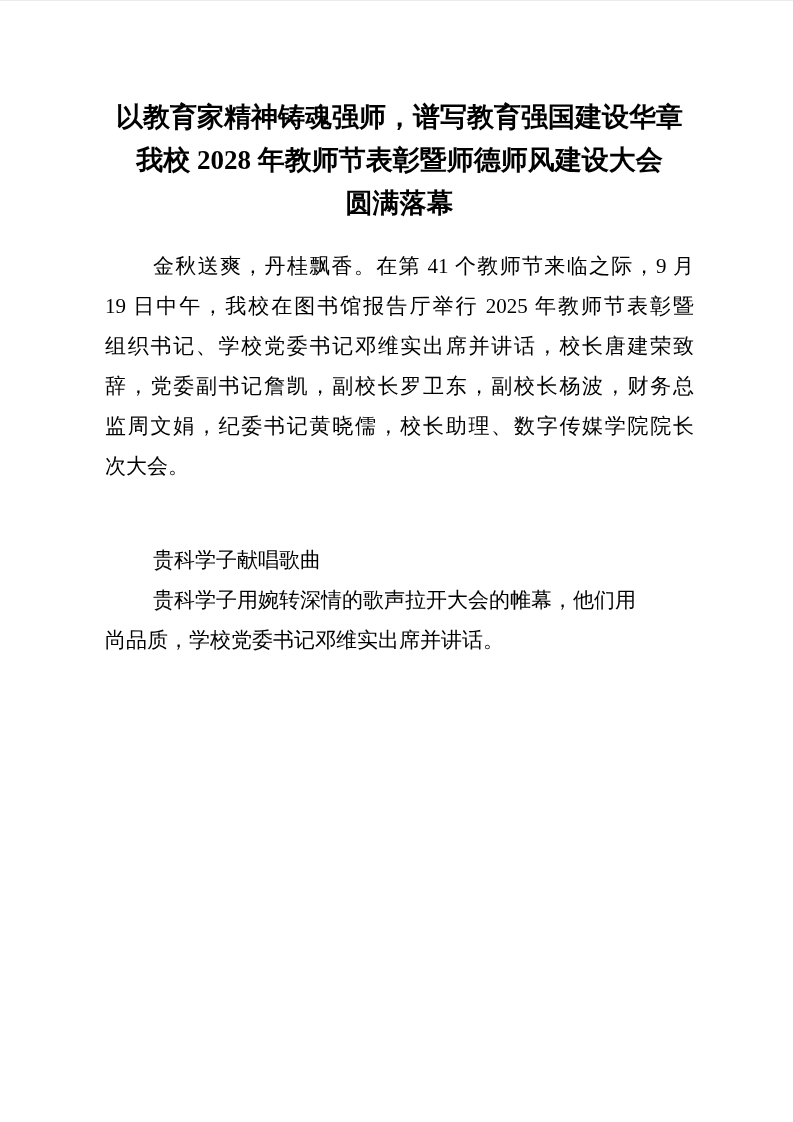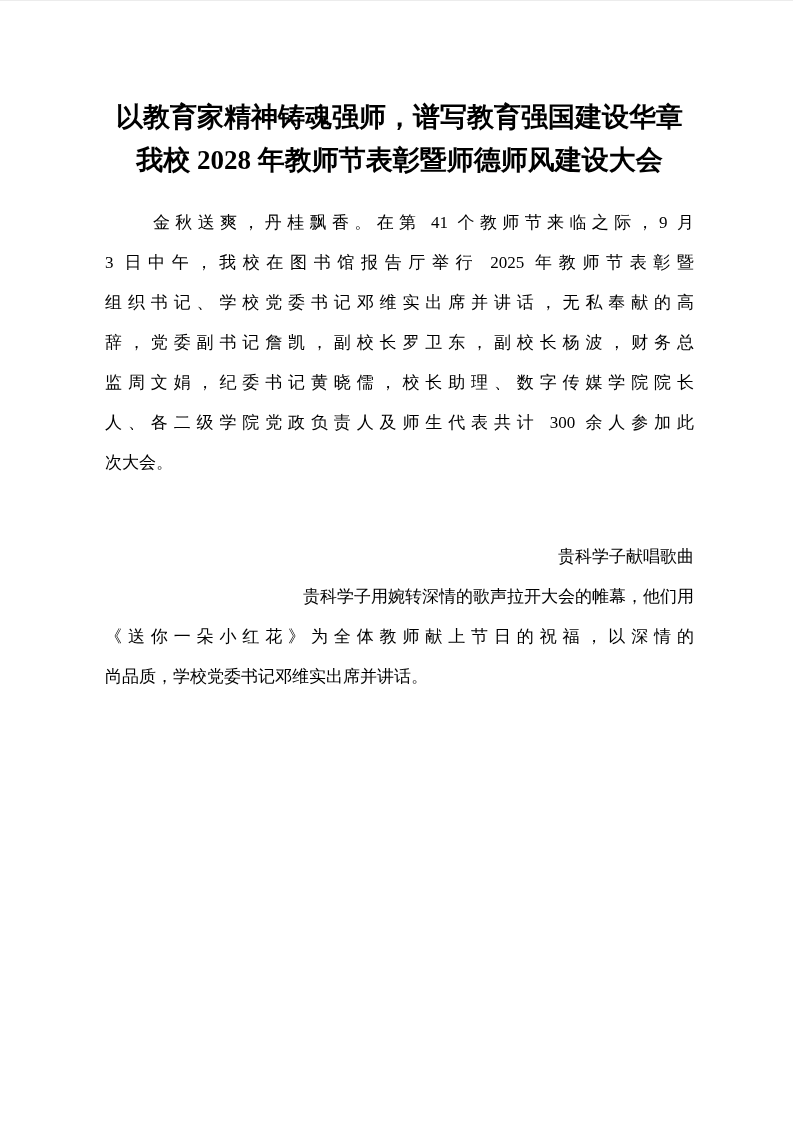--- a/index.html
+++ b/index.html
@@ -28,60 +28,58 @@
     font-size: 27px;
     font-weight: 700;
     line-height: 43px;
     text-align: center;
     margin-bottom: 21px;
   }
   .title-line {
     white-space: nowrap;
   }
   .section {
-    font-size: 17px;
+    font-size: 21px;
     line-height: 40px;
   }
   .section.heading {
     margin-top: 54px;
   }
   .line {
     text-align: left;
   }
   .line.fill {
     text-align: justify;
     text-align-last: justify;
   }
   .line.indent {
     text-indent: 48px;
-    text-align: right;
   }
 </style>
 </head>
 <body>
 
 <div class="page">
   <div class="content">
     <div class="title">
         <div class="title-line">以教育家精神铸魂强师，谱写教育强国建设华章</div>
         <div class="title-line">我校 2028 年教师节表彰暨师德师风建设大会</div>
+        <div class="title-line">圆满落幕</div>
       </div>
     <div>
         <div class="section paragraph">
           <div class="line indent fill">金秋送爽，丹桂飘香。在第 41 个教师节来临之际，9 月</div>
-          <div class="line fill">3 日中午，我校在图书馆报告厅举行 2025 年教师节表彰暨</div>
-          <div class="line fill">组织书记、学校党委书记邓维实出席并讲话，无私奉献的高</div>
+          <div class="line fill">19 日中午，我校在图书馆报告厅举行 2025 年教师节表彰暨</div>
+          <div class="line fill">组织书记、学校党委书记邓维实出席并讲话，校长唐建荣致</div>
           <div class="line fill">辞，党委副书记詹凯，副校长罗卫东，副校长杨波，财务总</div>
           <div class="line fill">监周文娟，纪委书记黄晓儒，校长助理、数字传媒学院院长</div>
-          <div class="line fill">人、各二级学院党政负责人及师生代表共计 300 余人参加此</div>
           <div class="line">次大会。</div>
         </div>
         <div class="section heading">
           <div class="line indent">贵科学子献唱歌曲</div>
         </div>
         <div class="section paragraph">
           <div class="line indent">贵科学子用婉转深情的歌声拉开大会的帷幕，他们用</div>
-          <div class="line fill">《送你一朵小红花》为全体教师献上节日的祝福，以深情的</div>
           <div class="line">尚品质，学校党委书记邓维实出席并讲话。</div>
         </div>
       </div>
   </div>
 </div>
 
 </body></html>

